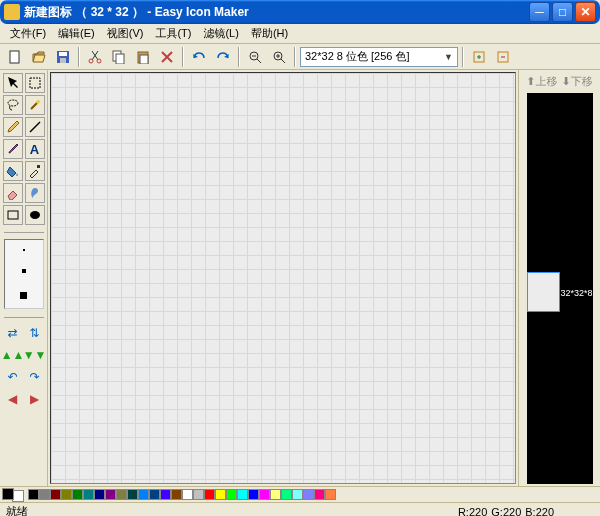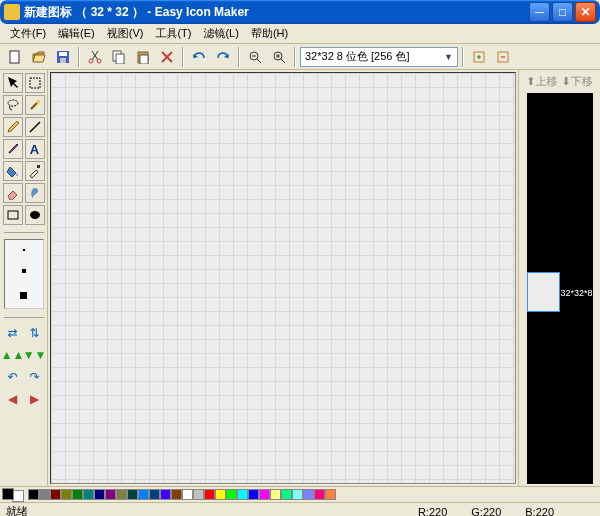--- a/index.html
+++ b/index.html
@@ -42,21 +42,21 @@
 .preview-thumb { width: 40px; height: 40px; background: #ececec; border: 1px solid #3a8cff; }
 .preview-label { color: white; font-size: 9px; margin-top: 2px; text-align: center; }
 
 .palette-bar { height: 16px; display: flex; align-items: center; padding: 0 2px; border-top: 1px solid #c0b890; background: #ece9d8; }
 .cur-colors { width: 22px; height: 14px; position: relative; margin-right: 4px; }
 .cur-fg { position: absolute; width: 12px; height: 12px; background: black; border: 1px solid #888; top: 0; left: 0; z-index: 2;}
 .cur-bg { position: absolute; width: 12px; height: 12px; background: white; border: 1px solid #888; bottom: 0; right: 0; }
 .swatch { width: 11px; height: 11px; border: 1px solid #888; cursor: default; }
 
 .statusbar { height: 18px; background: #ece9d8; border-top: 1px solid #c0b890; display: flex; align-items: center; padding: 0 6px; justify-content: space-between; }
-.status-rgb { display: flex; gap: 24px; margin-right: 40px; }
+.status-rgb { display: flex; gap: 4px; margin-right: 40px; }
 
 svg { width: 14px; height: 14px; }
 </style>
 </head>
 <body>
 
 <div class="titlebar">
   <div class="icon"></div>
   <div class="titlebar-text">新建图标 （ 32 * 32 ）  - Easy Icon Maker</div>
   <div class="win-btns">

